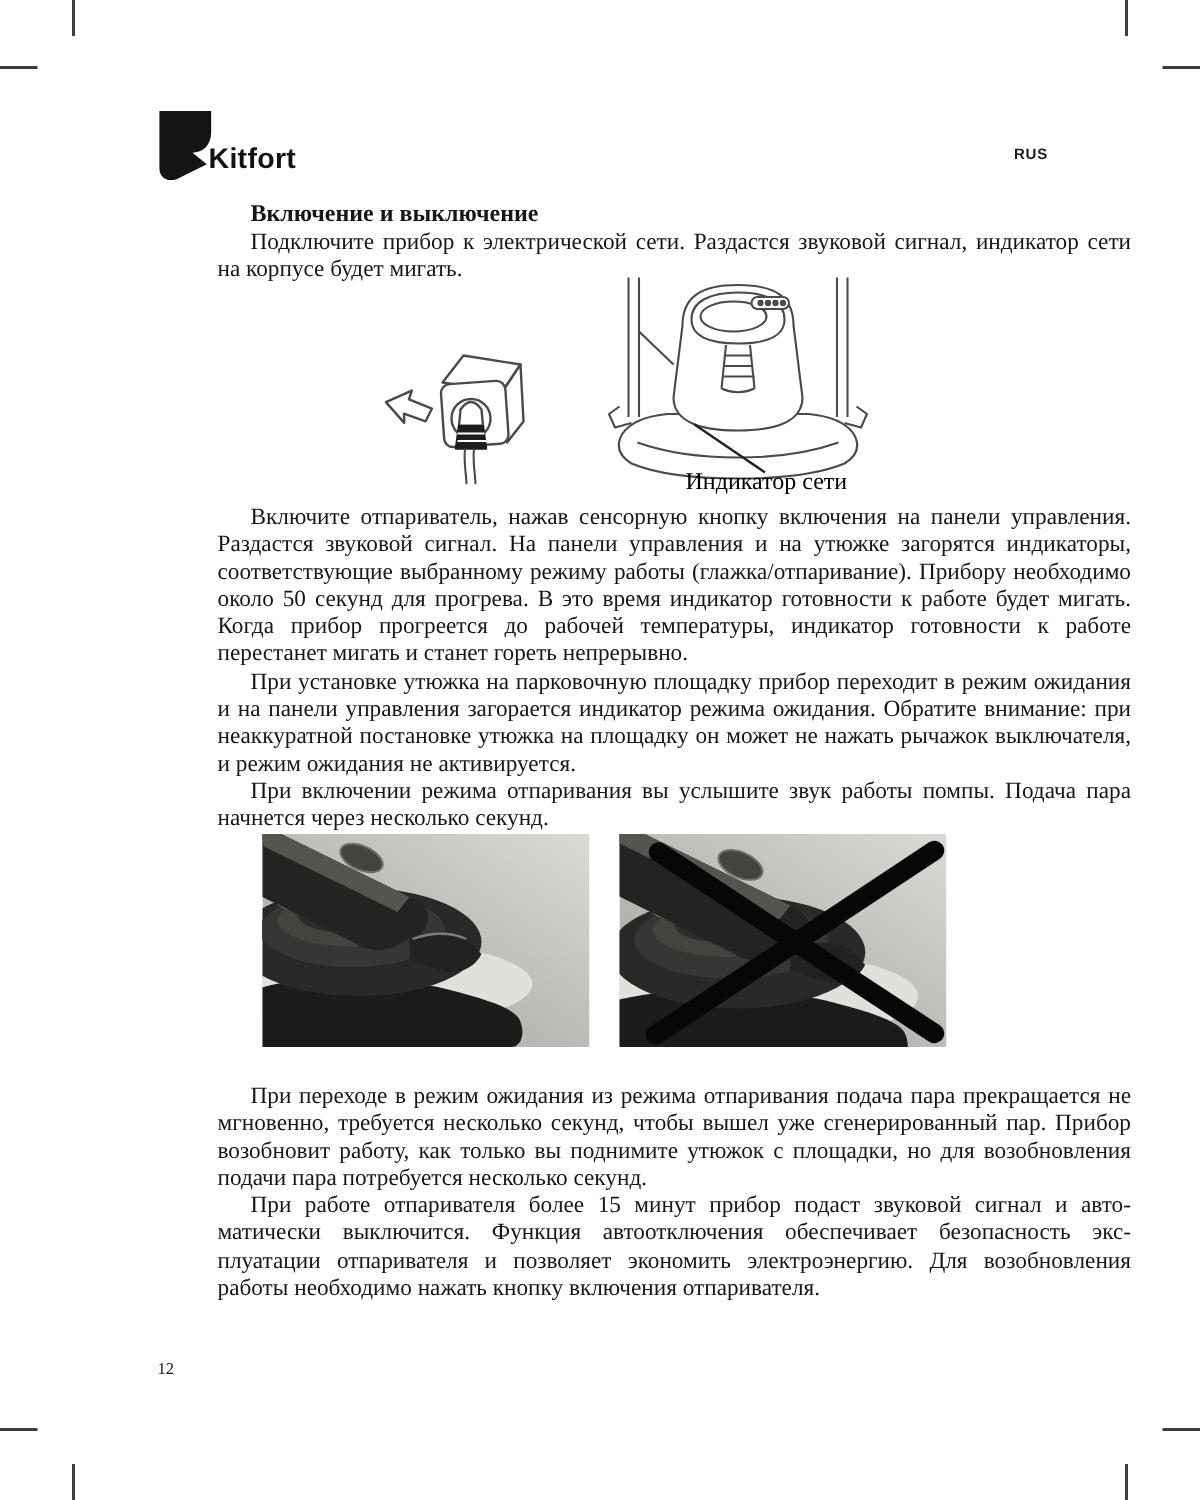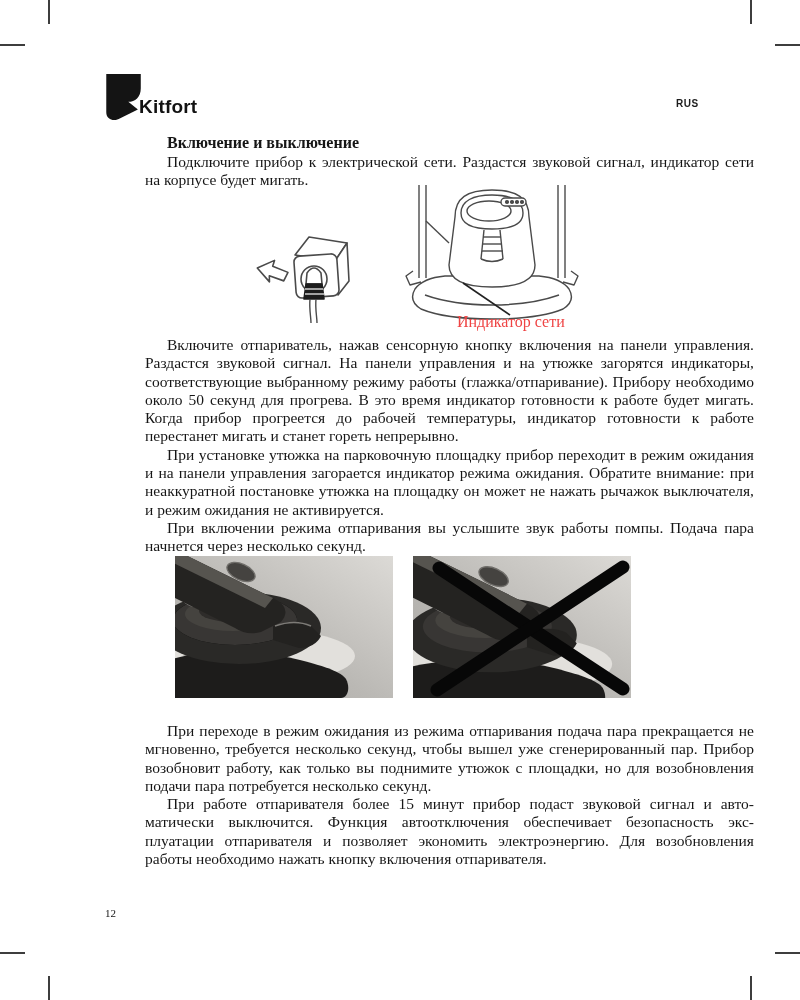--- a/index.html
+++ b/index.html
@@ -11,21 +11,21 @@
               font-weight:700;font-size:19px;letter-spacing:.2px;color:#121212;}
   .lang-tag{position:absolute;left:676px;top:98px;font-family:Liberation Sans, sans-serif;
             font-weight:700;font-size:10px;letter-spacing:.5px;color:#1c1c1c;}
   .textcol{position:absolute;left:105px;width:609px;margin-left:40px;}
   .heading{font-size:16px;font-weight:700;line-height:20px;text-indent:22px;margin:0;}
   .para{font-size:15.5px;line-height:18.3px;text-align:justify;text-indent:22px;margin:0;
         -webkit-hyphens:manual;hyphens:manual;}
   .fig1{position:absolute;left:105px;top:183px;width:609px;height:152px;}
   .plug-art{position:absolute;left:150px;top:46px;width:100px;height:94px;}
   .steamer-art{position:absolute;left:298px;top:0;width:178px;height:152px;}
-  .fig1-caption{position:absolute;left:352px;top:130px;font-size:16px;color:#ef4444;white-space:nowrap;}
+  .fig1-caption{position:absolute;left:352px;top:130px;font-size:16px;color:#000000;white-space:nowrap;}
   .fig2{position:absolute;left:105px;top:556px;width:609px;height:142px;}
   .photo{position:absolute;top:0;width:218px;height:142px;}
   .photo.left{left:70px;}
   .photo.right{left:308px;}
   .page-number{position:absolute;left:105px;top:907px;font-size:11px;color:#141414;}
   svg{display:block;}
 </style>
 </head>
 <body>
 

